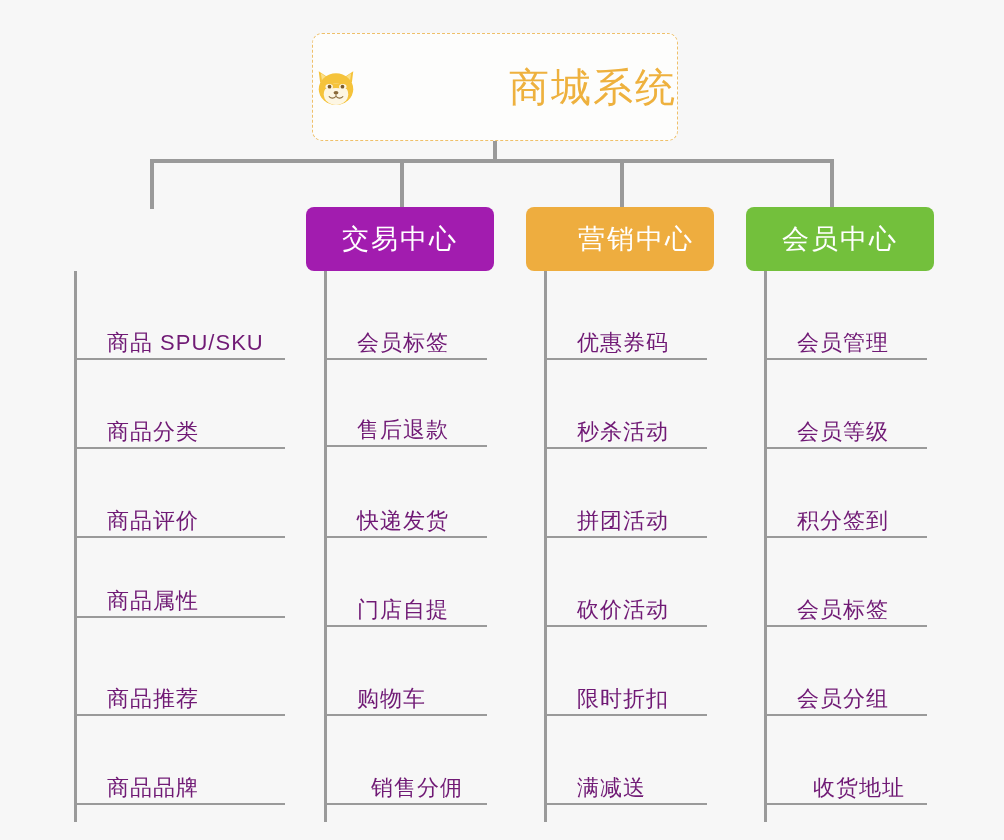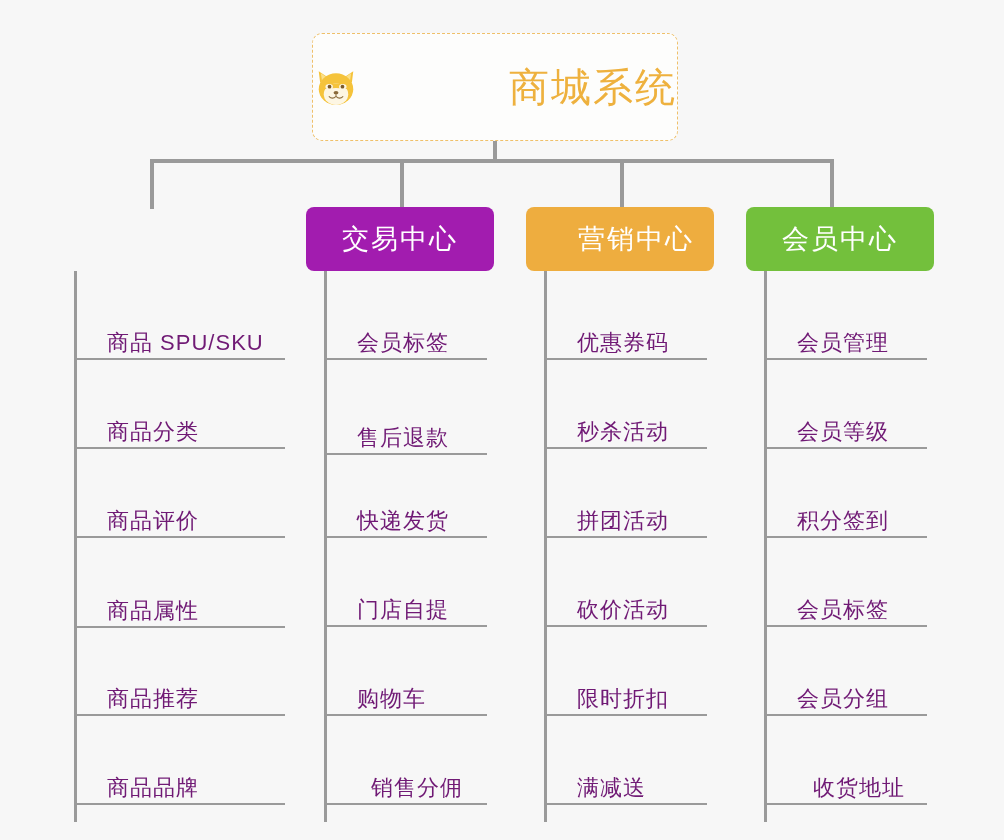--- a/index.html
+++ b/index.html
@@ -158,36 +158,36 @@
         <div class="branch-trunk"></div>
         <div class="leaf" style="top: 0px; width: 208px;">
           <span class="leaf-label">商品 SPU/SKU</span>
         </div>
         <div class="leaf" style="top: 89px; width: 208px;">
           <span class="leaf-label">商品分类</span>
         </div>
         <div class="leaf" style="top: 178px; width: 208px;">
           <span class="leaf-label">商品评价</span>
         </div>
-        <div class="leaf" style="top: 268px; width: 208px; padding-left: 30px;">
+        <div class="leaf" style="top: 258px; width: 208px; padding-left: 30px;">
           <span class="leaf-label">商品属性</span>
         </div>
         <div class="leaf" style="top: 356px; width: 208px;">
           <span class="leaf-label">商品推荐</span>
         </div>
         <div class="leaf" style="top: 445px; width: 208px;">
           <span class="leaf-label">商品品牌</span>
         </div>
       </div>
       <div class="branch" style="left: 324px;">
         <div class="branch-trunk"></div>
         <div class="leaf" style="top: 0px; width: 160px;">
           <span class="leaf-label">会员标签</span>
         </div>
-        <div class="leaf" style="top: 95px; width: 160px;">
+        <div class="leaf" style="top: 87px; width: 160px;">
           <span class="leaf-label">售后退款</span>
         </div>
         <div class="leaf" style="top: 178px; width: 160px;">
           <span class="leaf-label">快递发货</span>
         </div>
         <div class="leaf" style="top: 267px; width: 160px;">
           <span class="leaf-label">门店自提</span>
         </div>
         <div class="leaf" style="top: 356px; width: 160px;">
           <span class="leaf-label">购物车</span>

